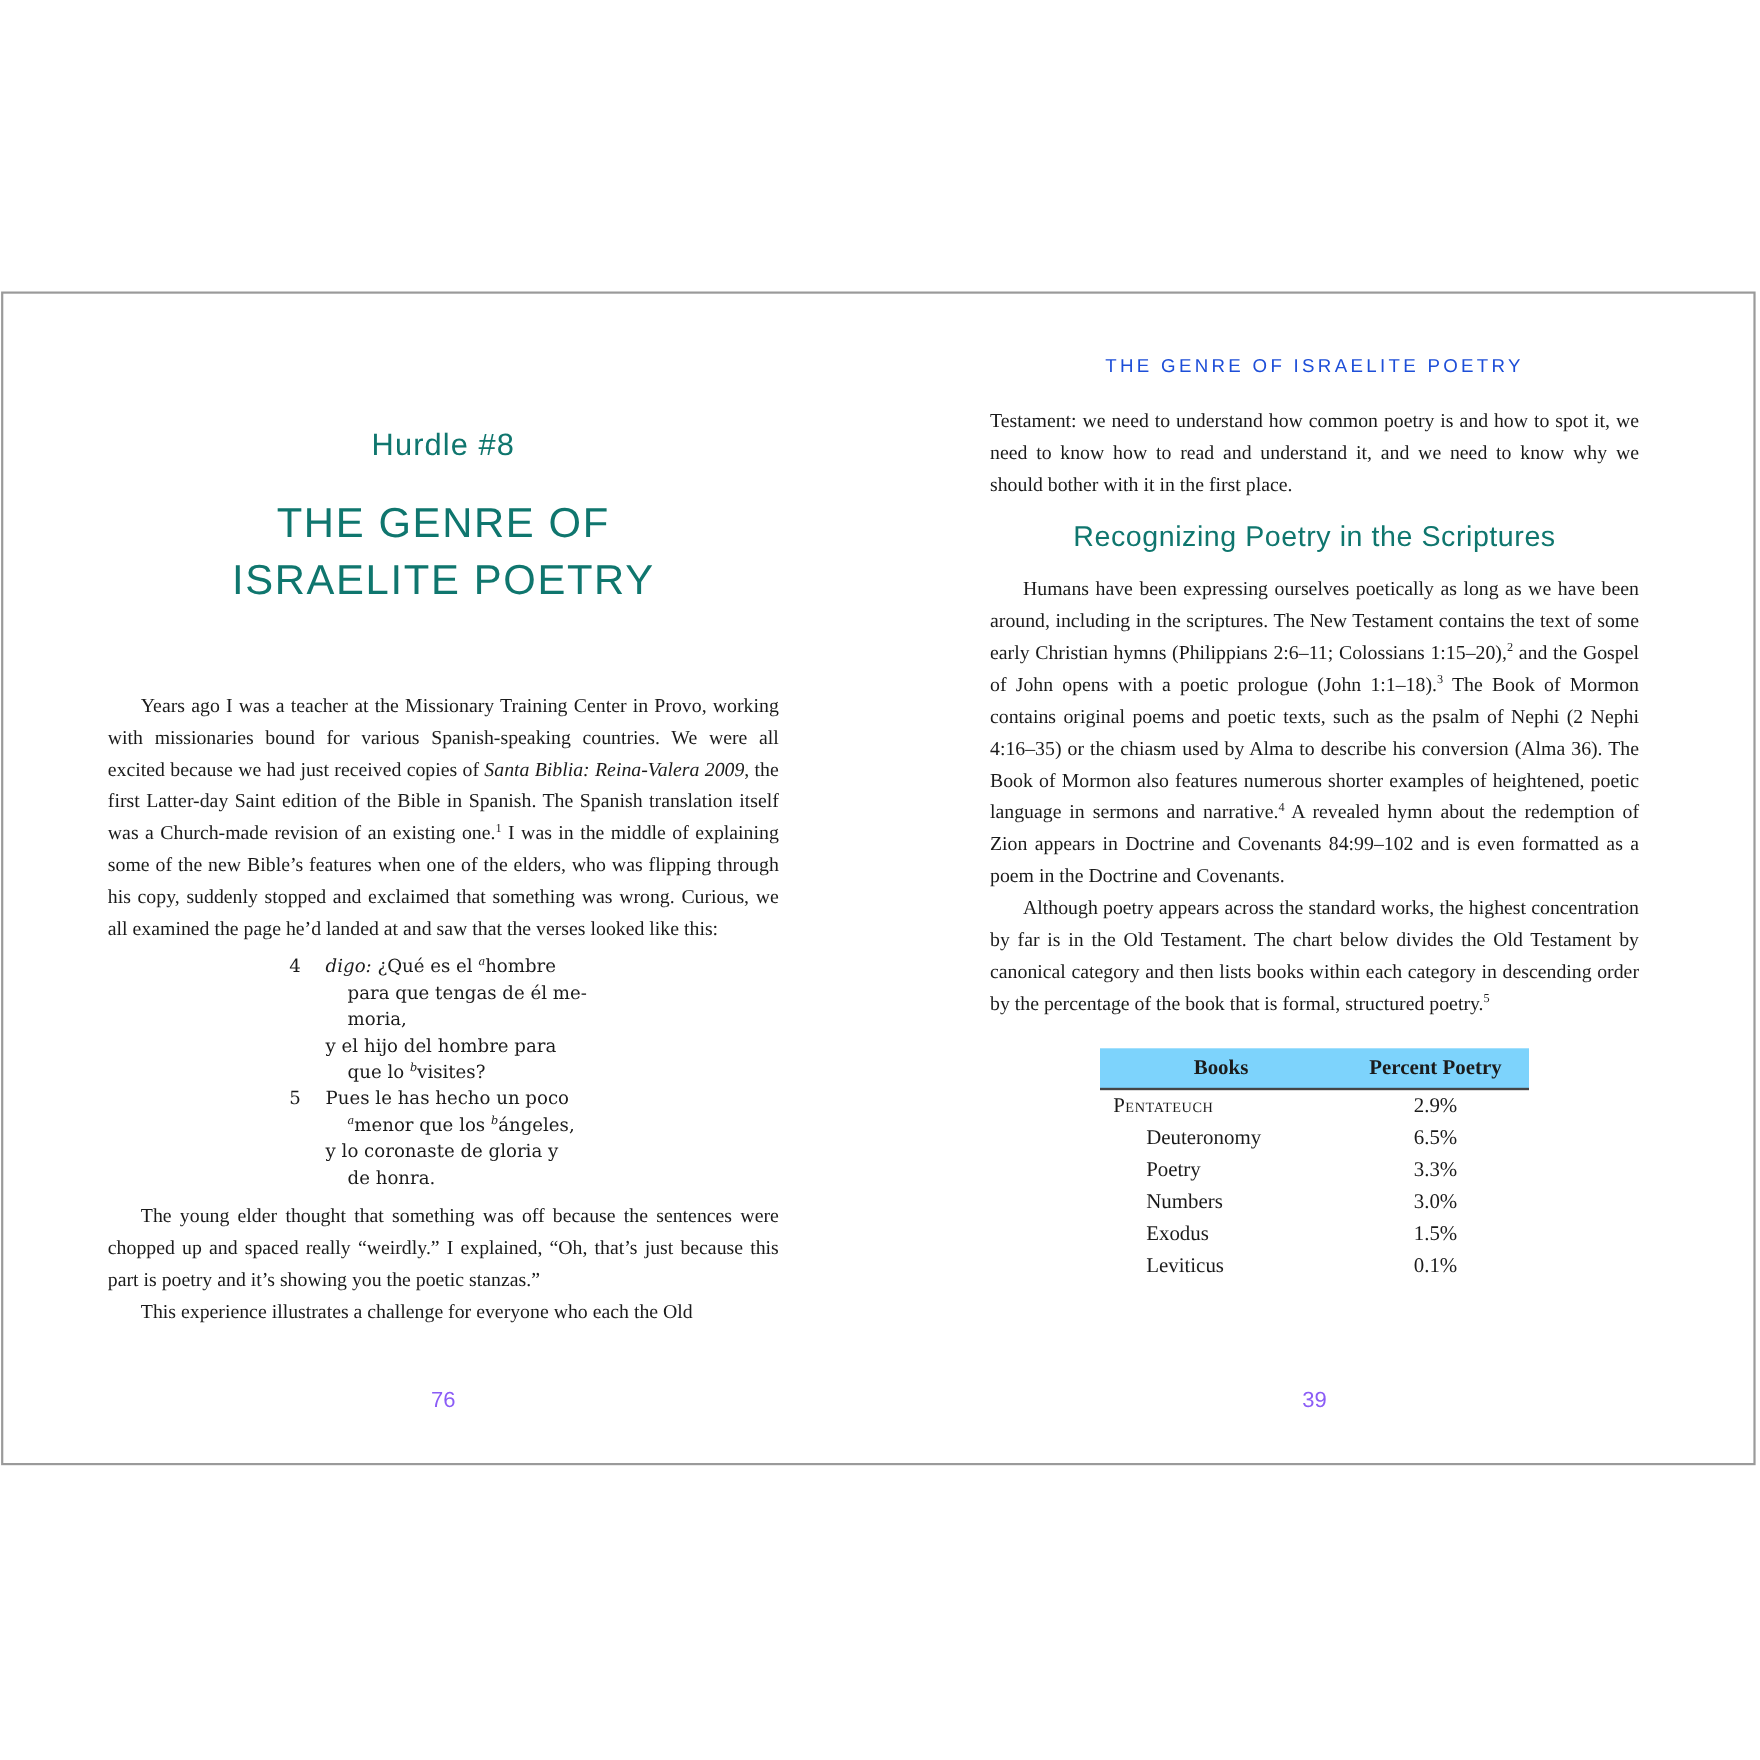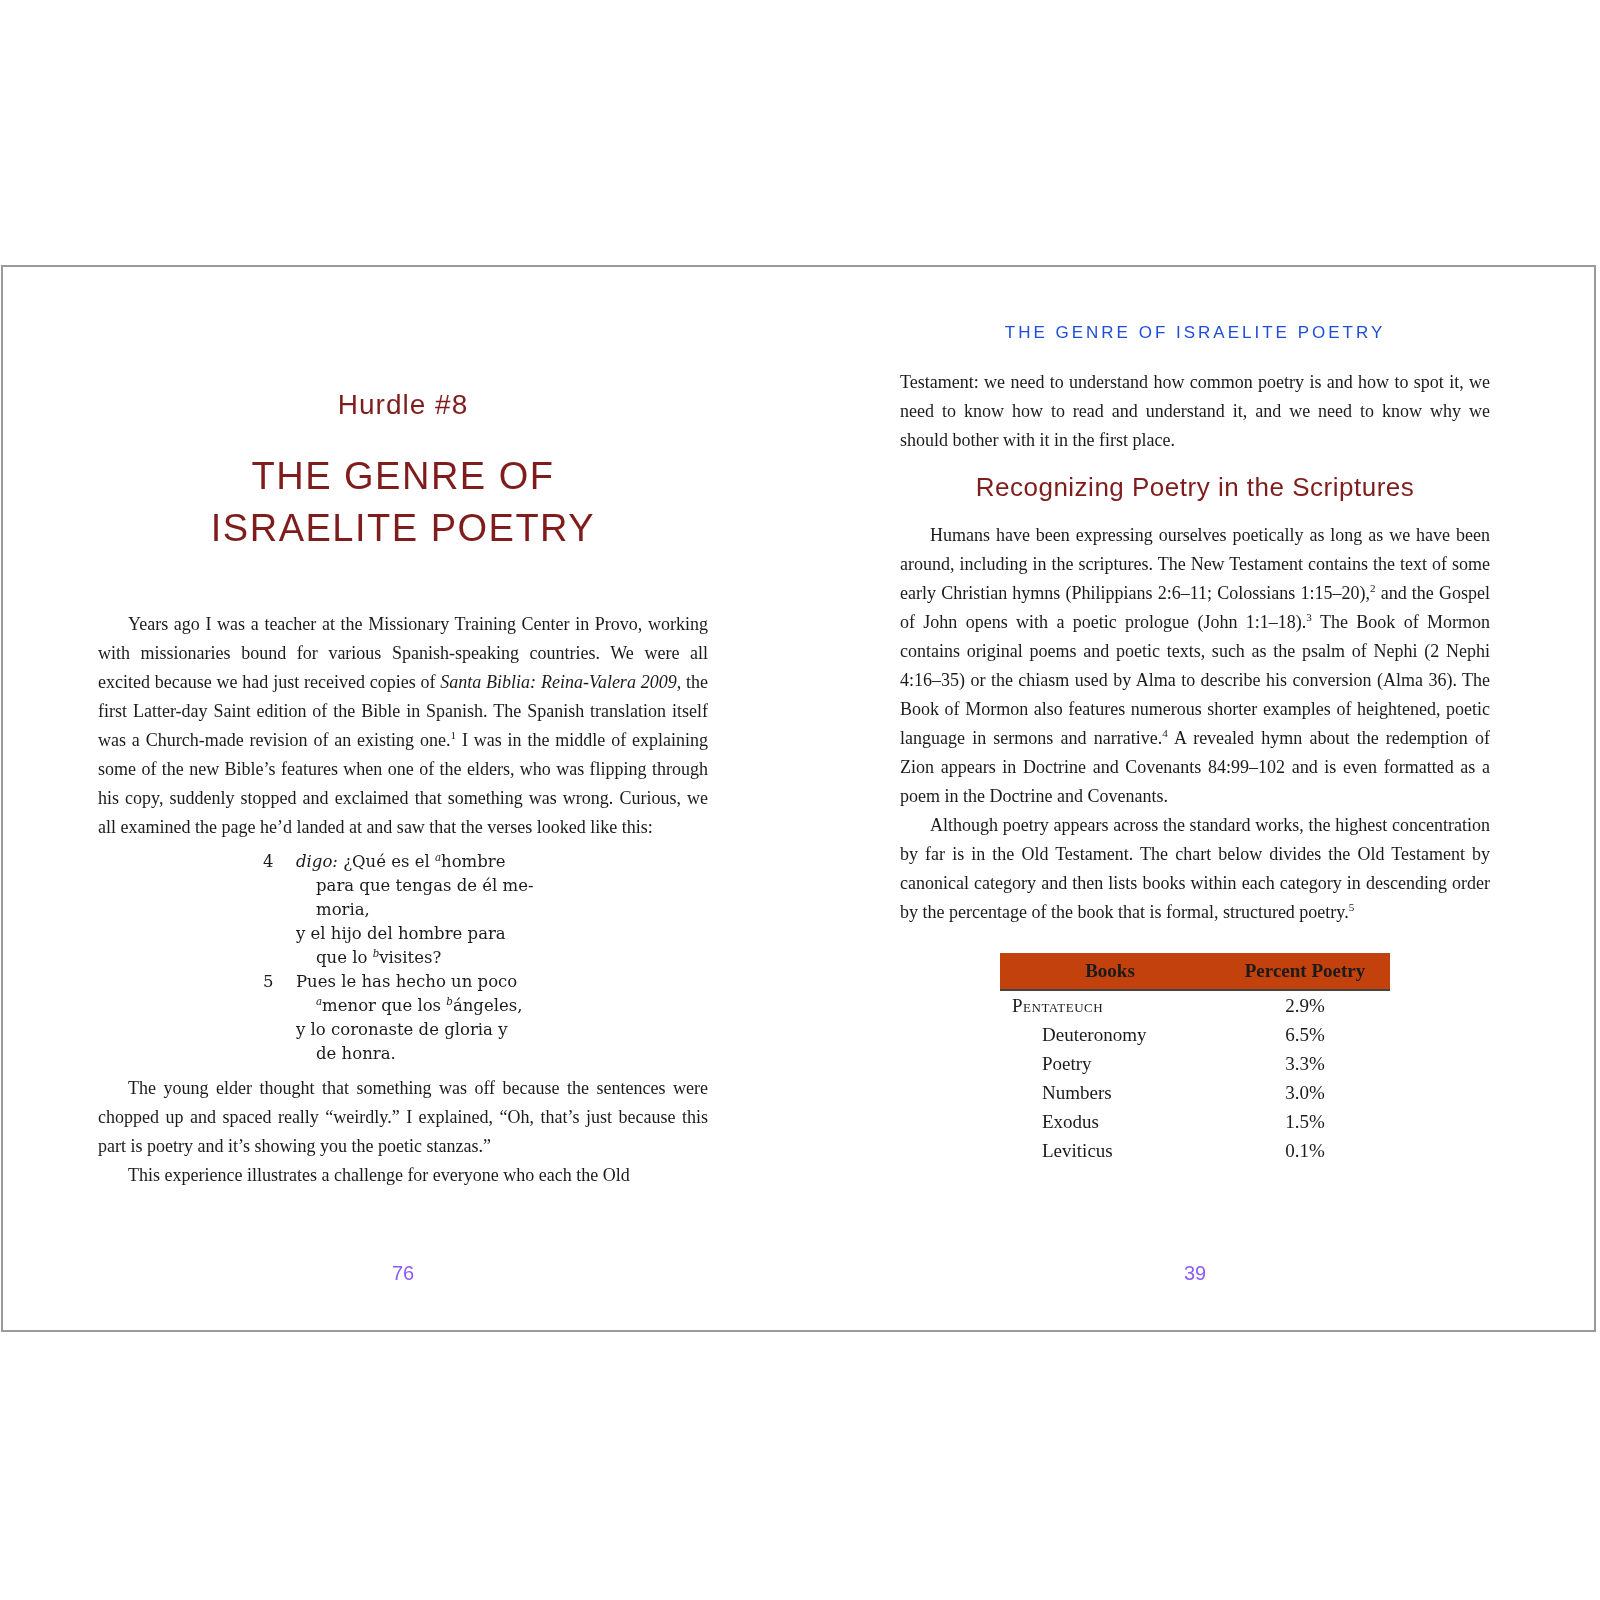--- a/index.html
+++ b/index.html
@@ -4,53 +4,53 @@
 <style>
   html,body { margin:0; padding:0; background:#ffffff; }
   .canvas {
     position:relative; width:1600px; height:1600px; background:#ffffff;
     font-family:"Liberation Serif", serif; color:#1b1b1b; overflow:hidden;
   }
   .spread-border {
     position:absolute; left:1px; top:265px; width:1595px; height:1067px;
     border:2px solid #9a9a9a; box-sizing:border-box; background:#ffffff;
   }
-  .sans-light { font-family:"Liberation Sans", sans-serif; font-weight:300; color:#7f1d1d; }
+  .sans-light { font-family:"Liberation Sans", sans-serif; font-weight:300; color:#0f766e; }
 
   .page { position:absolute; }
   .page.left  { left:98px;  top:388px; width:610px; }
   .page.right { left:900px; top:322px; width:590px; }
 
   .chapter-label { font-size:28px; line-height:34px; text-align:center; letter-spacing:1px; }
   .chapter-title { margin:28px 0 0 0; font-size:38px; line-height:52px; text-align:center;
                    letter-spacing:1.5px; font-weight:300; }
   .chapter-title .tline { display:block; }
 
   .body { font-size:18px; line-height:29px; text-align:justify; }
-  .page.left  .body { margin-top:56px; }
+  .page.left  .body { margin-top:73px; }
   .page.right .body { margin-top:24px; }
   .para { margin:0; }
   .para.indent { text-indent:30px; }
   .body sup { font-size:0.62em; line-height:0; }
 
   .running-head { font-family:"Liberation Sans", sans-serif; font-size:17px; line-height:22px;
                   letter-spacing:3px; text-align:center; color:#1d4ed8; }
 
   .section-heading { font-size:26px; line-height:32px; font-weight:300; text-align:center;
                      letter-spacing:0.5px; margin:16px 0 18px 0; }
 
   .verse { margin:8px 0 8px 165px; width:285px; font-family:"DejaVu Serif", serif;
            font-size:16.5px; line-height:24px; text-align:left; }
   .vline { position:relative; padding-left:33px; }
   .vline.hang { padding-left:53px; }
   .vnum { position:absolute; left:0; top:0; }
   .verse sup { font-style:italic; }
 
   .poetry-table { margin:26px auto 0 auto; border-collapse:collapse; font-size:19px; line-height:26px; }
-  .poetry-table th { background:#c2410c; border-bottom:2px solid #454545; font-weight:bold;
+  .poetry-table th { background:#7dd3fc; border-bottom:2px solid #454545; font-weight:bold;
                      padding:5px 10px; text-align:center; }
   .poetry-table th.c1 { width:200px; }
   .poetry-table th.c2 { width:150px; }
   .poetry-table td { padding:1.5px 0; }
   .poetry-table td.bk { text-align:left; padding-left:12px; }
   .poetry-table td.bk.ind { padding-left:42px; }
   .poetry-table td.sc { font-variant:small-caps; letter-spacing:0.5px; }
   .poetry-table td.pct { text-align:center; }
 
   .pagenum { position:absolute; left:0; width:100%; text-align:center;

